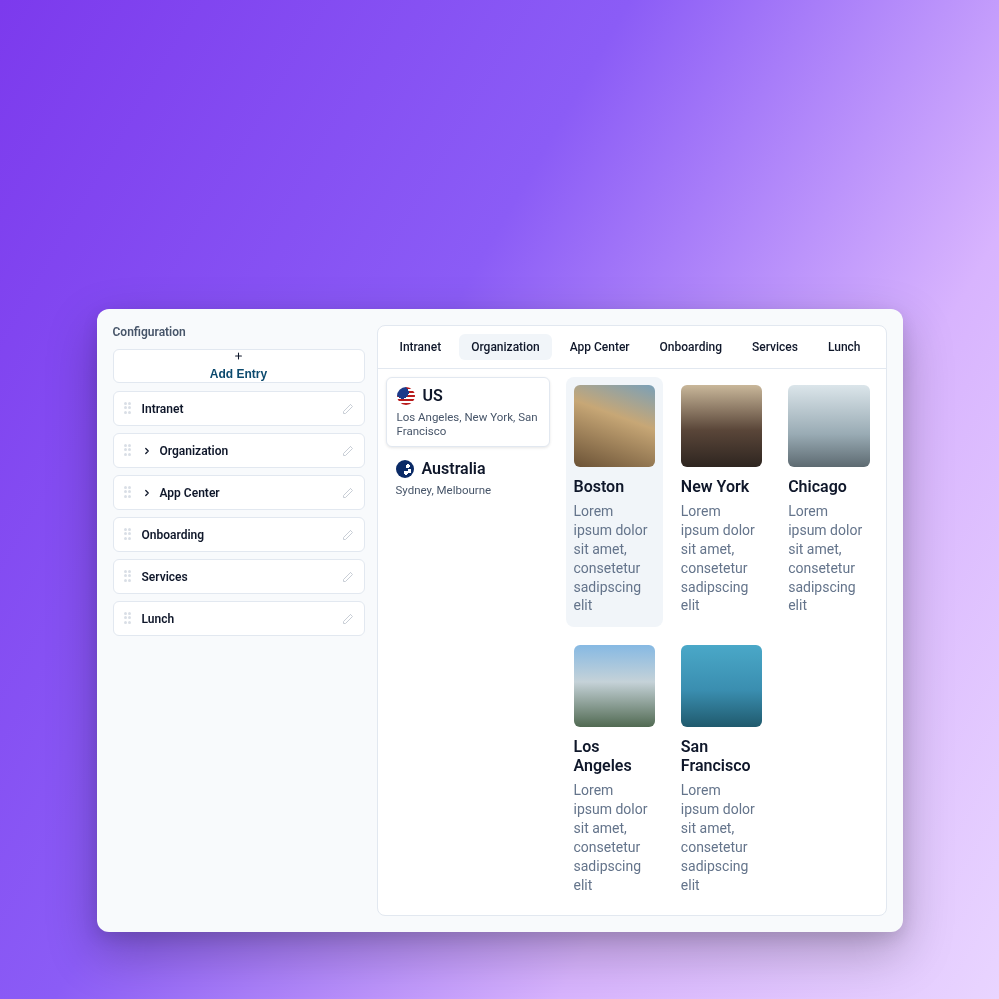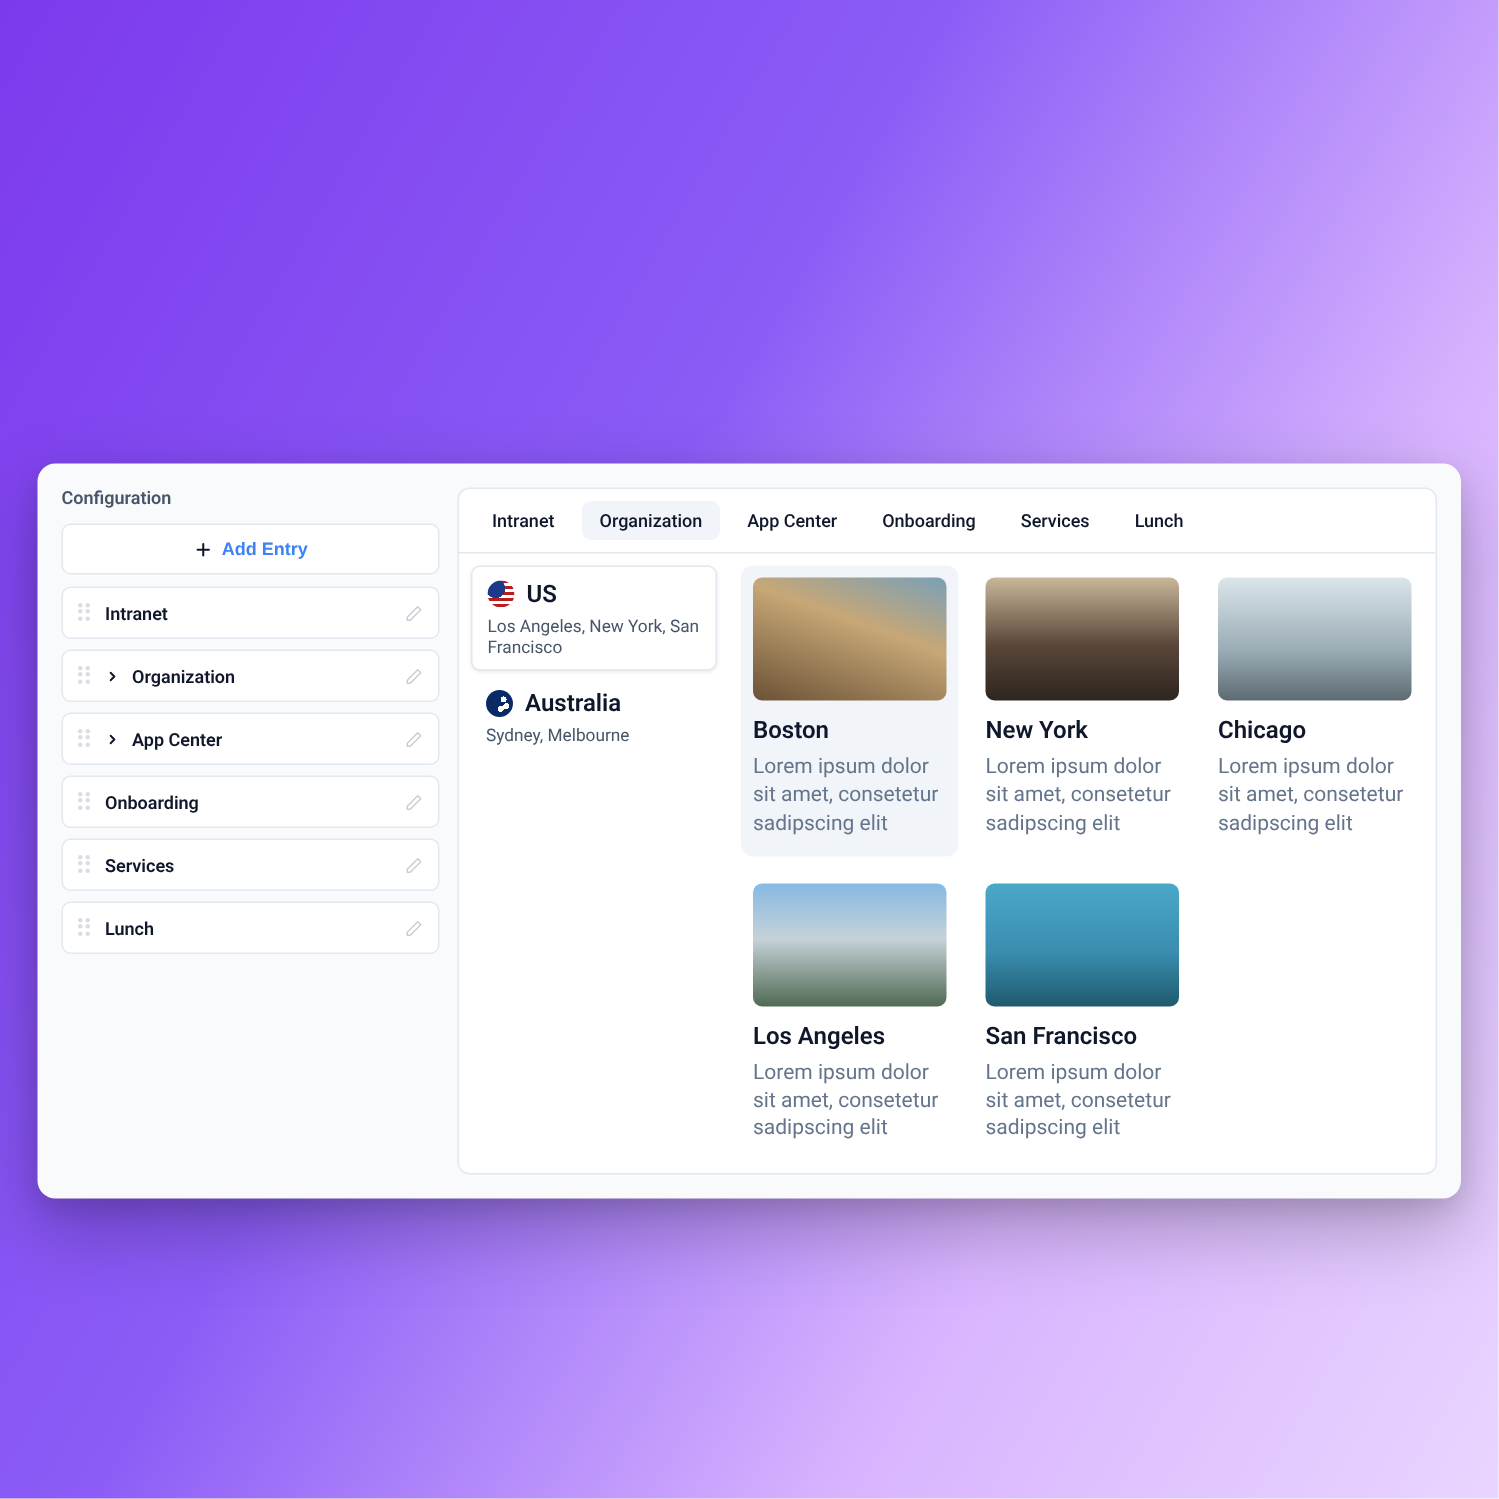--- a/index.html
+++ b/index.html
@@ -9,21 +9,21 @@
   }
   body {
     font-family: -apple-system, BlinkMacSystemFont, "Segoe UI", Roboto, Helvetica, Arial, sans-serif;
     background: linear-gradient(120deg, #7c3aed 0%, #8b5cf6 40%, #d8b4fe 72%, #e9d5ff 100%);
     display: flex;
     align-items: flex-start;
     justify-content: center;
     padding-top: 309px;
   }
   .panel {
-    width: 949px;
+    width: 806px;
     background: #f8fafc;
     border-radius: 12px;
     box-shadow:
       0 20px 50px rgba(0,0,0,0.25),
       0 6px 16px rgba(0,0,0,0.10);
     display: grid;
     grid-template-columns: 252px 1fr;
     padding: 16px;
     gap: 12px;
   }
@@ -41,23 +41,24 @@
     border: 1px solid #e2e8f0;
     border-radius: 6px;
     width: 100%;
     height: 34px;
     display: flex;
     align-items: center;
     justify-content: center;
     gap: 6px;
     font-size: 12px;
     font-weight: 600;
-    color: #3b82f6;
+    color: #0c4a6e;
     cursor: pointer;
     margin-bottom: 8px;
+    flex-direction: column;
   }
   .list-item {
     background: #fff;
     border: 1px solid #e2e8f0;
     border-radius: 6px;
     height: 35px;
     display: flex;
     align-items: center;
     padding: 0 10px;
     margin-bottom: 7px;

